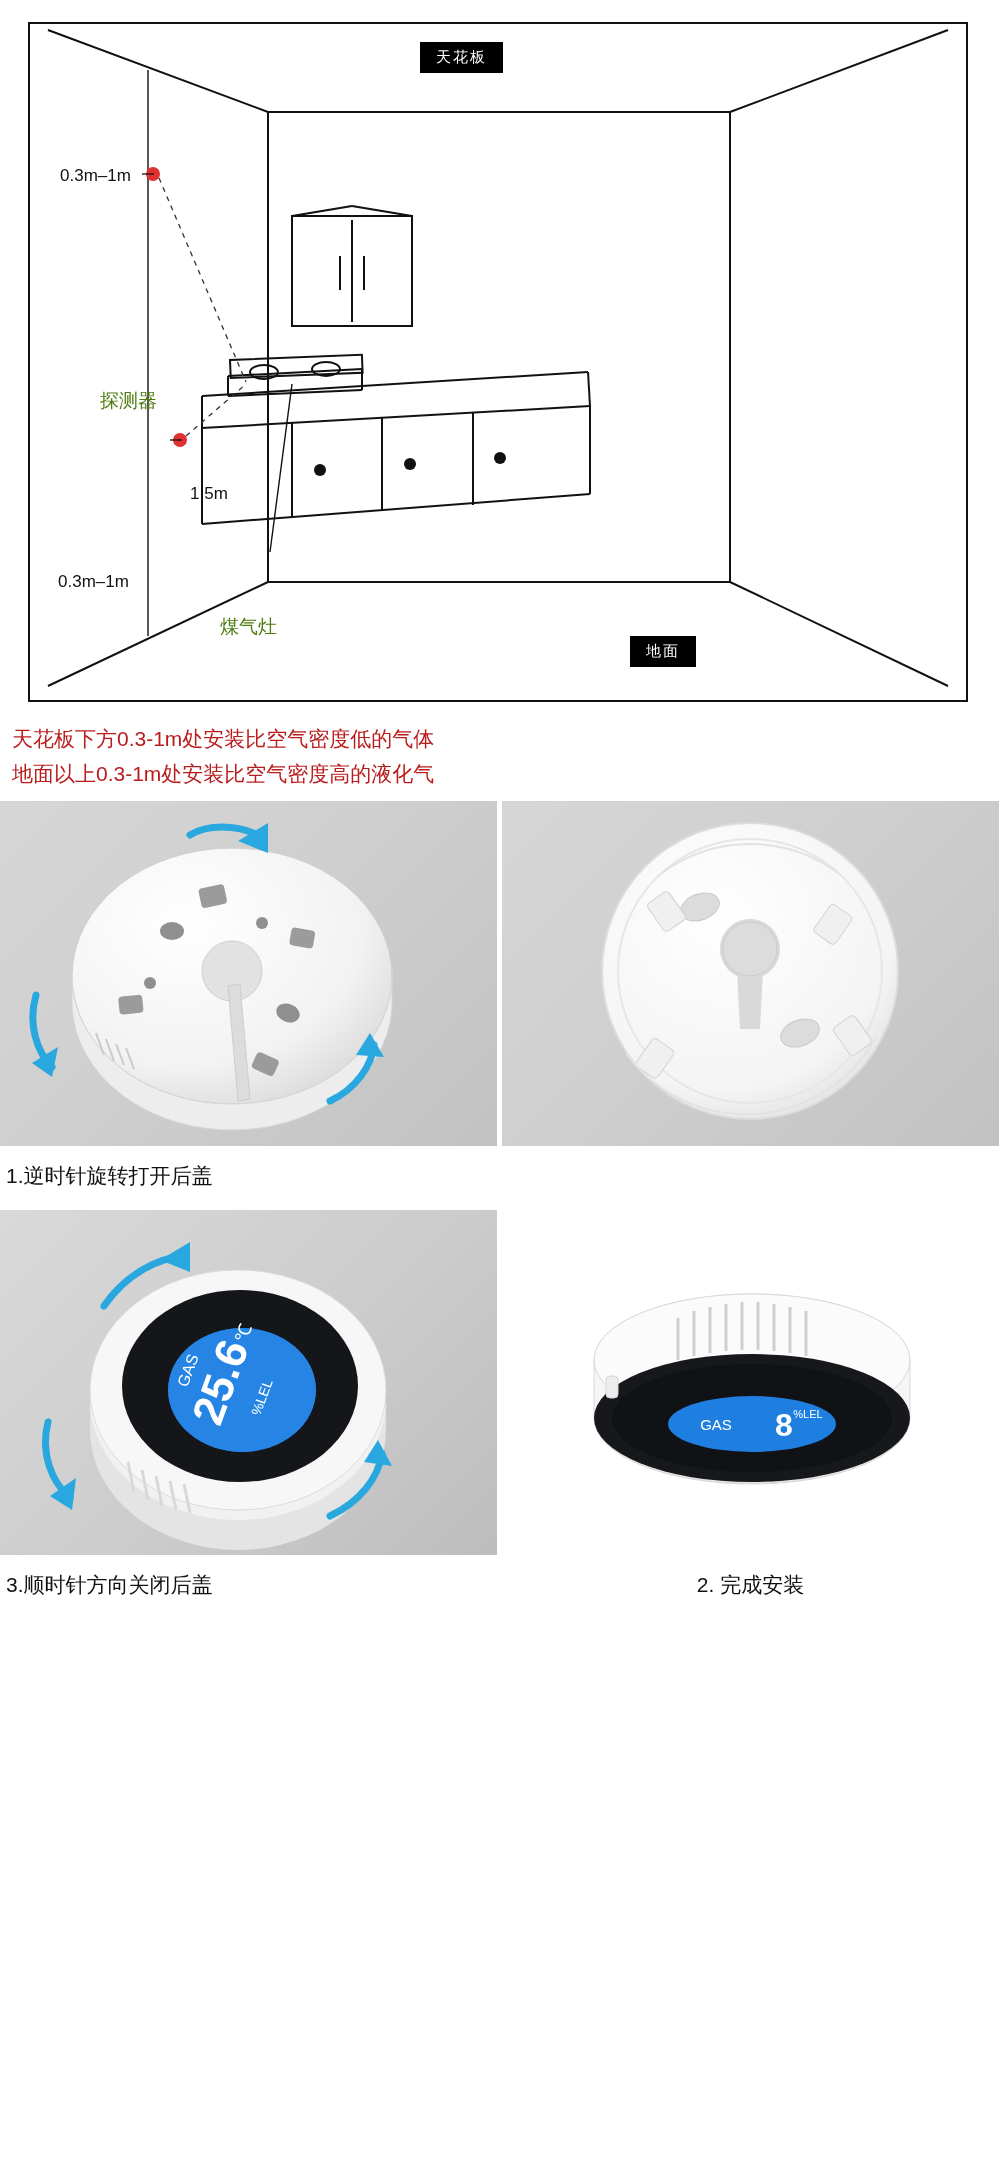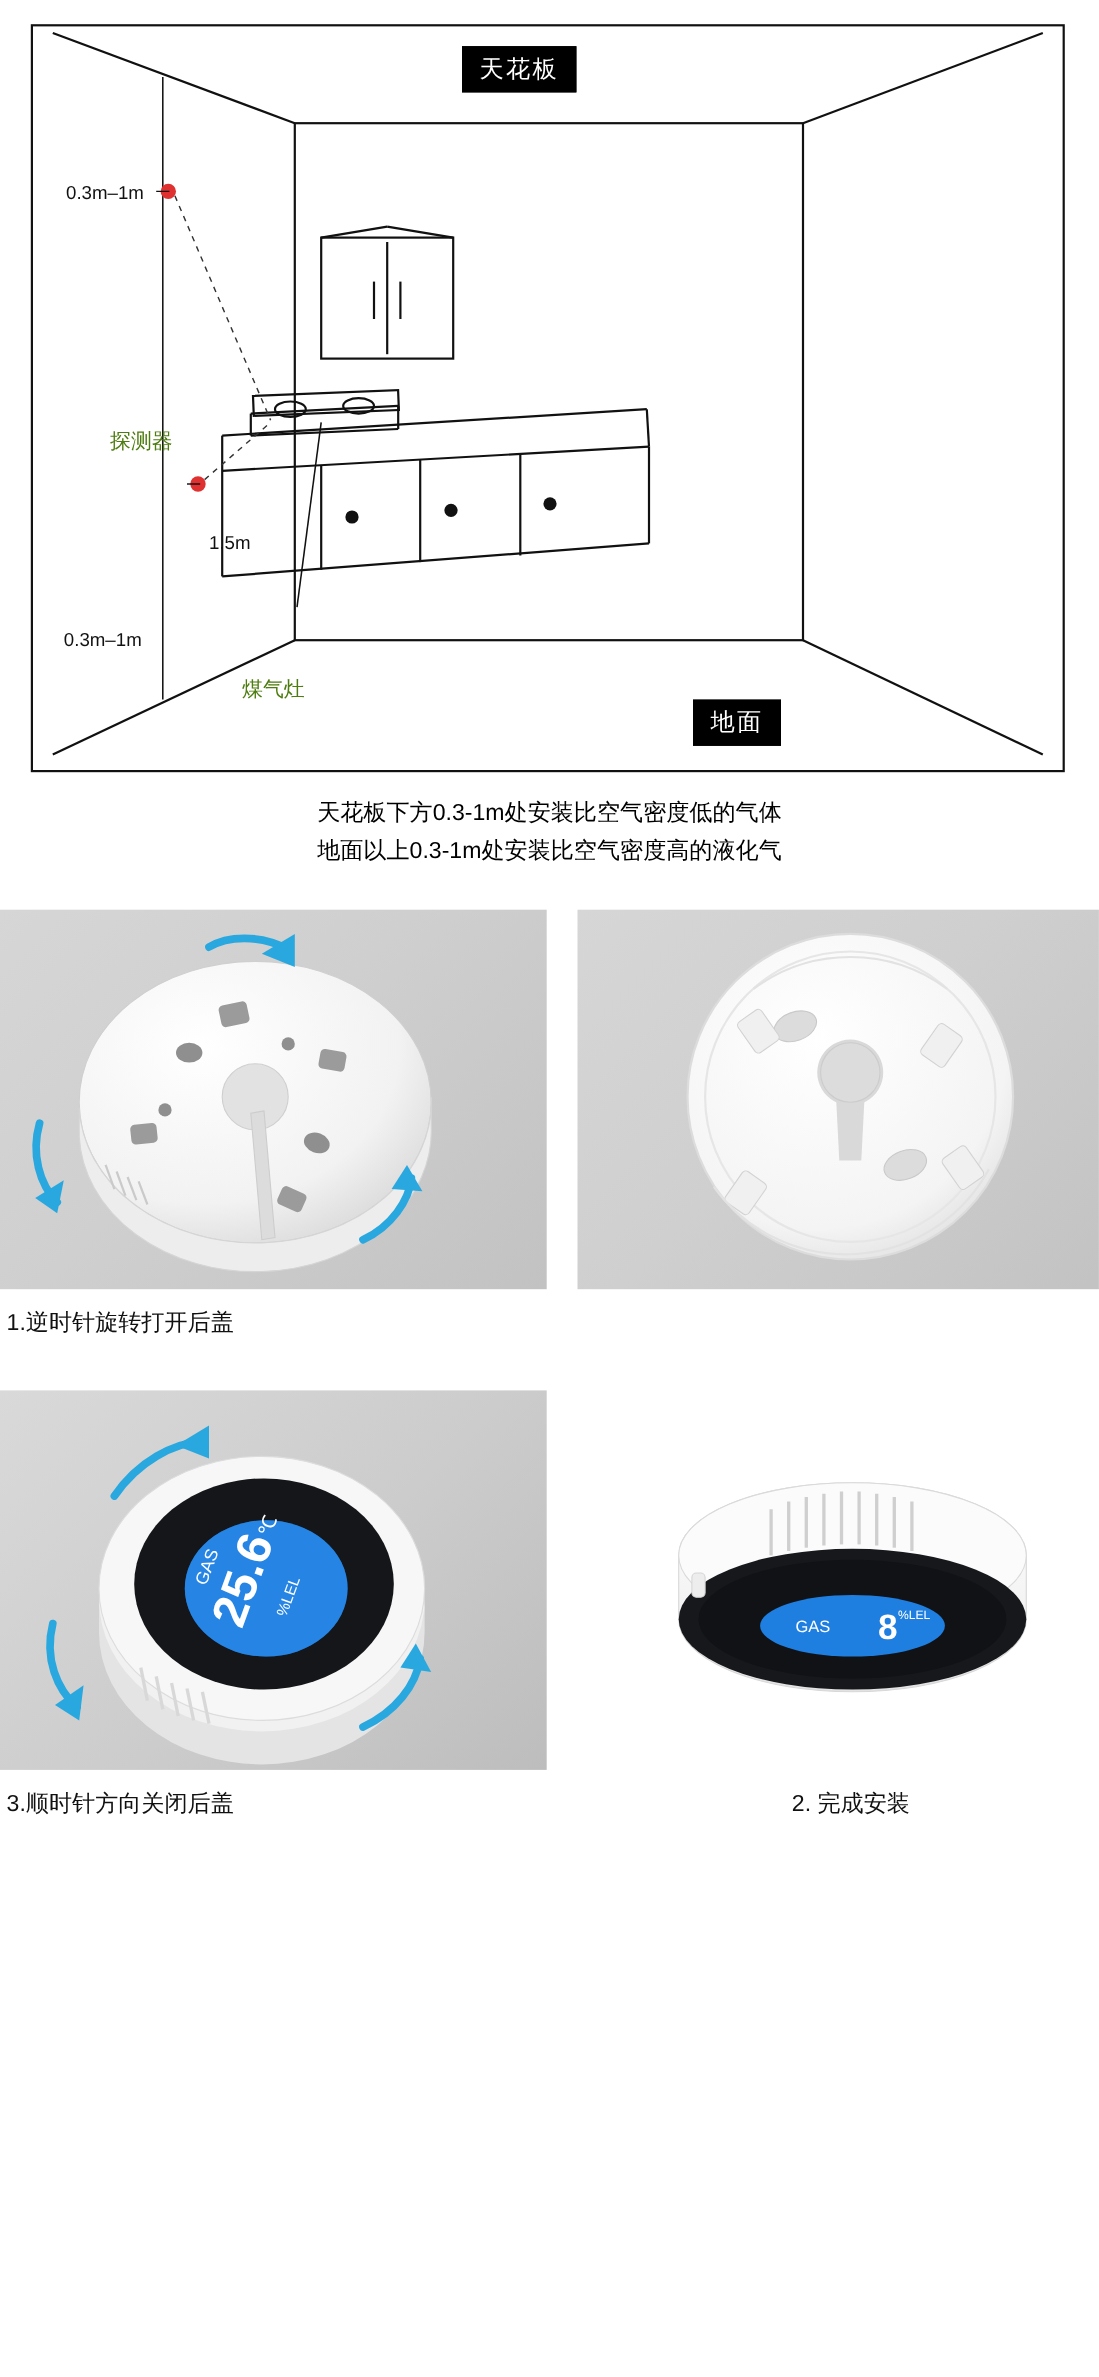--- a/index.html
+++ b/index.html
@@ -42,57 +42,55 @@
     position:relative;
     background:#fff;
     overflow:hidden;
   }
   .diagram-wrap svg{display:block;}
 
   .label-black{
     position:absolute;
     background:#000;
     color:#fff;
-    font-size:22px;
+    font-size:15px;
     padding:4px 14px;
     letter-spacing:2px;
     border:2px solid #000;
   }
   .label-black.ceiling{left:390px;top:18px;}
   .label-black.floor{left:600px;top:612px;}
 
   .txt-dim{
     position:absolute;
     font-size:17px;
     color:#111;
   }
   .txt-blue{
     position:absolute;
     font-size:19px;
     color:#4d7c0f;
   }
 
   
   .caption{
-    text-align:center;
     font-size:21px;
-    color:#000000;
+    color:#b91c1c;
     line-height:1.65;
-    margin:20px 0 0 0;
+    margin:20px 0 0 12px;
   }
 
   
   .grid{
-    margin-top:36px;
+    margin-top:10px;
     display:grid;
     grid-template-columns:497px 497px;
     column-gap:5px;
     row-gap:0;
     width:869px;
-    gap:28px;
   }
   .cell{position:relative;}
   .photo{
     width:497px;height:345px;
     background:linear-gradient(135deg,#d6d6d6 0%,#cfcfcf 45%,#c2c2c2 100%);
     position:relative;
     overflow:hidden;
   }
   .photo.dark-bg{background:linear-gradient(135deg,#d9d9d9 0%,#cccccc 55%,#bdbdbd 100%);}
   .photo.plain{background:#ffffff;}

